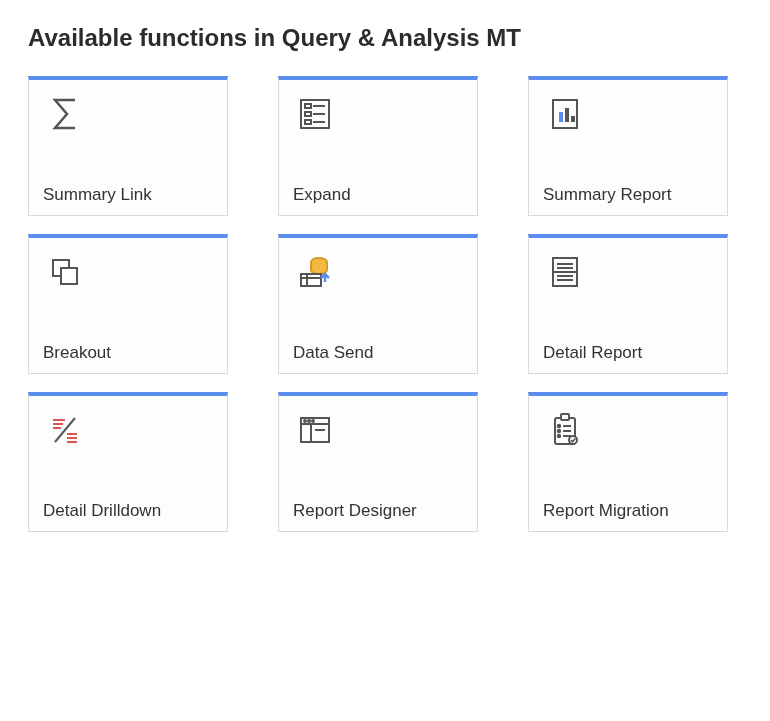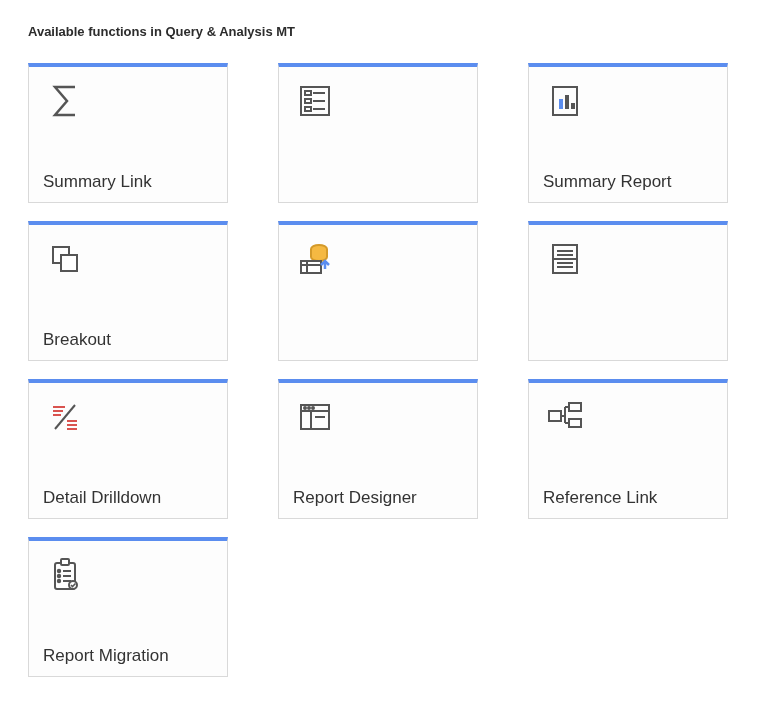--- a/index.html
+++ b/index.html
@@ -9,21 +9,21 @@
     height: 721px;
     background: #ffffff;
     font-family: Arial, Helvetica, sans-serif;
     color: #333;
   }
   .page {
     padding: 24px 28px;
     box-sizing: border-box;
   }
   .page-title {
-    font-size: 13px;
+    font-size: 24px;
     font-weight: bold;
     color: #2c2c2c;
     margin: 0 0 24px 0;
   }
   .grid {
     display: grid;
     grid-template-columns: 200px 200px 200px;
     column-gap: 50px;
     row-gap: 18px;
   }
@@ -78,20 +78,21 @@
         <svg viewBox="0 0 40 40" fill="none" stroke="#555" stroke-width="2">
           <rect x="6" y="6" width="28" height="28"></rect>
           <rect x="10" y="10" width="6" height="4"></rect>
           <line x1="18" y1="12" x2="30" y2="12"></line>
           <rect x="10" y="18" width="6" height="4"></rect>
           <line x1="18" y1="20" x2="30" y2="20"></line>
           <rect x="10" y="26" width="6" height="4"></rect>
           <line x1="18" y1="28" x2="30" y2="28"></line>
         </svg>
       </div>
+      <div class="card-label">Expand</div>
     </div>
 
 
     <div class="card">
       <div class="card-icon">
         <svg viewBox="0 0 40 40" fill="none" stroke="#555" stroke-width="2">
           <rect x="8" y="6" width="24" height="28"></rect>
           <rect x="14" y="18" width="4" height="10" fill="#5b8def" stroke="none"></rect>
           <rect x="20" y="14" width="4" height="14" fill="#555" stroke="none"></rect>
           <rect x="26" y="22" width="4" height="6" fill="#555" stroke="none"></rect>
@@ -114,33 +115,35 @@
       <div class="card-icon">
         <svg viewBox="0 0 40 40" fill="none" stroke-width="2">
           <ellipse cx="24" cy="10" rx="8" ry="4" fill="#f5b942" stroke="#d49a2a"></ellipse>
           <path d="M16 10 v8 a8 4 0 0 0 16 0 v-8" fill="#f5b942" stroke="#d49a2a"></path>
           <rect x="6" y="22" width="20" height="12" fill="#fff" stroke="#555"></rect>
           <line x1="6" y1="26" x2="26" y2="26" stroke="#555"></line>
           <line x1="12" y1="22" x2="12" y2="34" stroke="#555"></line>
           <path d="M30 30 v-8 M26 26 l4 -4 l4 4" stroke="#5b8def" fill="none" stroke-width="2.5"></path>
         </svg>
       </div>
+      <div class="card-label">Data Send</div>
     </div>
 
     <div class="card">
       <div class="card-icon">
         <svg viewBox="0 0 40 40" fill="none" stroke="#555" stroke-width="2">
           <rect x="8" y="6" width="24" height="28"></rect>
           <line x1="12" y1="12" x2="28" y2="12"></line>
           <line x1="12" y1="16" x2="28" y2="16"></line>
           <line x1="8" y1="20" x2="32" y2="20"></line>
           <line x1="12" y1="24" x2="28" y2="24"></line>
           <line x1="12" y1="28" x2="28" y2="28"></line>
         </svg>
       </div>
+      <div class="card-label">Detail Report</div>
     </div>
 
     <div class="card">
       <div class="card-icon">
         <svg viewBox="0 0 40 40" fill="none" stroke-width="2">
           <line x1="8" y1="10" x2="20" y2="10" stroke="#d9534f"></line>
           <line x1="8" y1="14" x2="18" y2="14" stroke="#d9534f"></line>
           <line x1="8" y1="18" x2="16" y2="18" stroke="#d9534f"></line>
           <line x1="10" y1="32" x2="30" y2="8" stroke="#555"></line>
           <line x1="22" y1="24" x2="32" y2="24" stroke="#d9534f"></line>
@@ -159,34 +162,20 @@
           <circle cx="10" cy="11" r="1" fill="#555"></circle>
           <circle cx="14" cy="11" r="1" fill="#555"></circle>
           <circle cx="18" cy="11" r="1" fill="#555"></circle>
           <line x1="16" y1="14" x2="16" y2="32"></line>
           <line x1="20" y1="20" x2="30" y2="20"></line>
         </svg>
       </div>
       <div class="card-label">Report Designer</div>
     </div>
 
-    <div class="card">
-      <div class="card-icon">
-        <svg viewBox="0 0 40 40" fill="none" stroke="#555" stroke-width="2">
-          <rect x="4" y="14" width="12" height="10"></rect>
-          <rect x="24" y="6" width="12" height="8"></rect>
-          <rect x="24" y="22" width="12" height="8"></rect>
-          <line x1="16" y1="19" x2="20" y2="19"></line>
-          <line x1="20" y1="10" x2="20" y2="26"></line>
-          <line x1="20" y1="10" x2="24" y2="10"></line>
-          <line x1="20" y1="26" x2="24" y2="26"></line>
-        </svg>
-      </div>
-      <div class="card-label">Reference  Link</div>
-    </div>
 
 
     <div class="card">
       <div class="card-icon">
         <svg viewBox="0 0 40 40" fill="none" stroke="#555" stroke-width="2">
           <rect x="10" y="8" width="20" height="26" rx="2"></rect>
           <rect x="16" y="4" width="8" height="6" rx="1" fill="#fff"></rect>
           <circle cx="14" cy="16" r="1.2" fill="#555"></circle>
           <line x1="18" y1="16" x2="26" y2="16"></line>
           <circle cx="14" cy="21" r="1.2" fill="#555"></circle>

